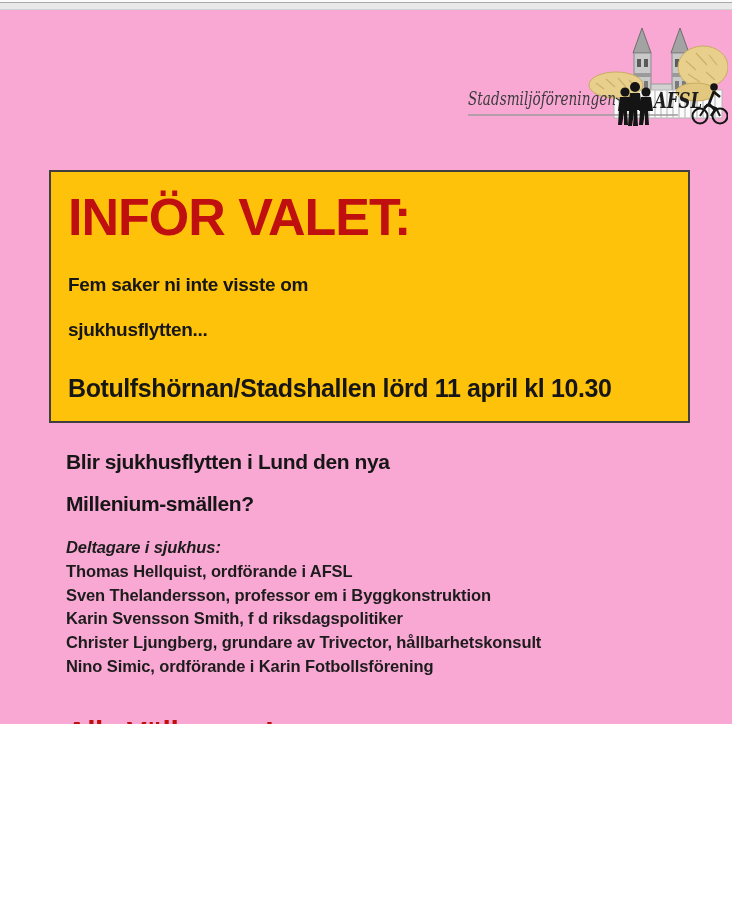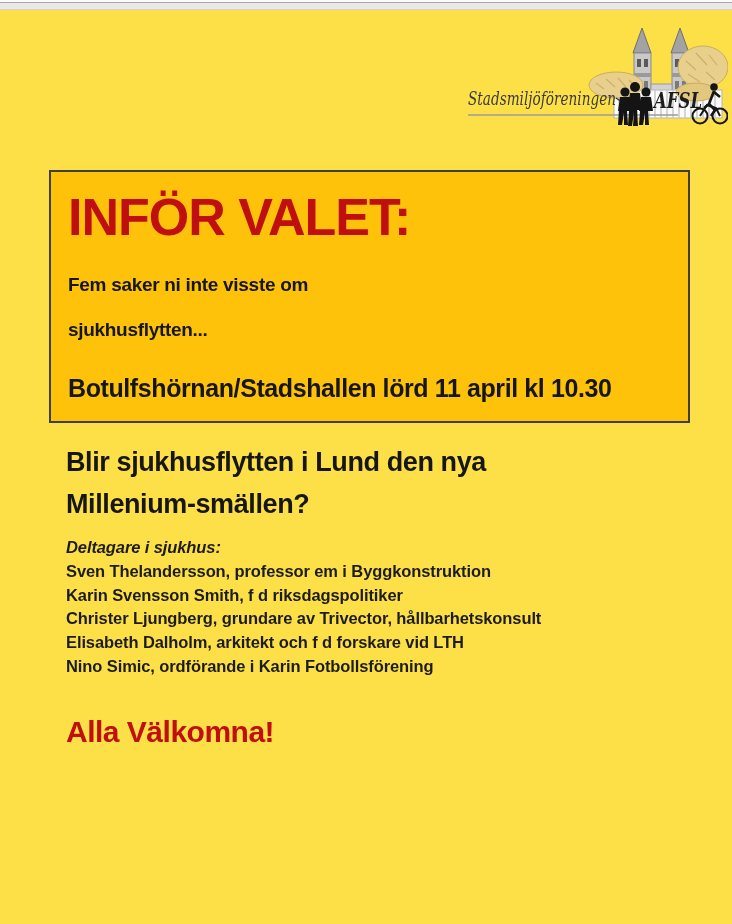--- a/index.html
+++ b/index.html
@@ -1,20 +1,20 @@
 <!DOCTYPE html>
 <html><head>
 <meta charset="utf-8">
 <style>
   html, body { margin: 0; padding: 0; background: #ffffff; }
   .screen {
     position: relative;
     width: 732px;
-    height: 924px;
-    background: #fde047;
+    height: 724px;
+    background: #f9a8d4;
     overflow: hidden;
     font-family: "Liberation Sans", sans-serif;
   }
   .top-strip {
     position: absolute;
     top: 0; left: 0; right: 0;
     height: 7px;
     background: #e9e9e9;
     border-top: 2px solid #fbfbfb;
     border-bottom: 1px solid #d2d2d2;
@@ -56,21 +56,21 @@
     color: #161616;
     line-height: 40px;
     letter-spacing: -0.4px;
   }
   .content {
     position: absolute;
     left: 66px; top: 441px;
     width: 630px;
   }
   .heading {
-    font-size: 27px;
+    font-size: 21px;
     font-weight: bold;
     color: #161616;
     line-height: 42px;
     letter-spacing: -0.4px;
   }
   .intro {
     margin-top: 13px;
     font-size: 16.5px;
     font-weight: bold;
     color: #1c1c1c;
@@ -172,23 +172,23 @@
 
   <div class="content">
     <div class="heading">
       <div>Blir sjukhusflytten i Lund den nya</div>
       <div>Millenium-smällen?</div>
     </div>
 
 
     <div class="participants">
       <div class="label">Deltagare i sjukhus:</div>
+      <div>Thomas Hellquist, ordförande i AFSL</div>
       <div>Sven Thelandersson, professor em i Byggkonstruktion</div>
       <div>Karin Svensson Smith, f d riksdagspolitiker</div>
       <div>Christer Ljungberg, grundare av Trivector, hållbarhetskonsult</div>
-      <div>Elisabeth Dalholm, arkitekt och f d forskare vid LTH</div>
       <div>Nino Simic, ordförande i Karin Fotbollsförening</div>
     </div>
 
     <div class="closing">Alla Välkomna!</div>
   </div>
 
 </div>
 
 </body></html>

